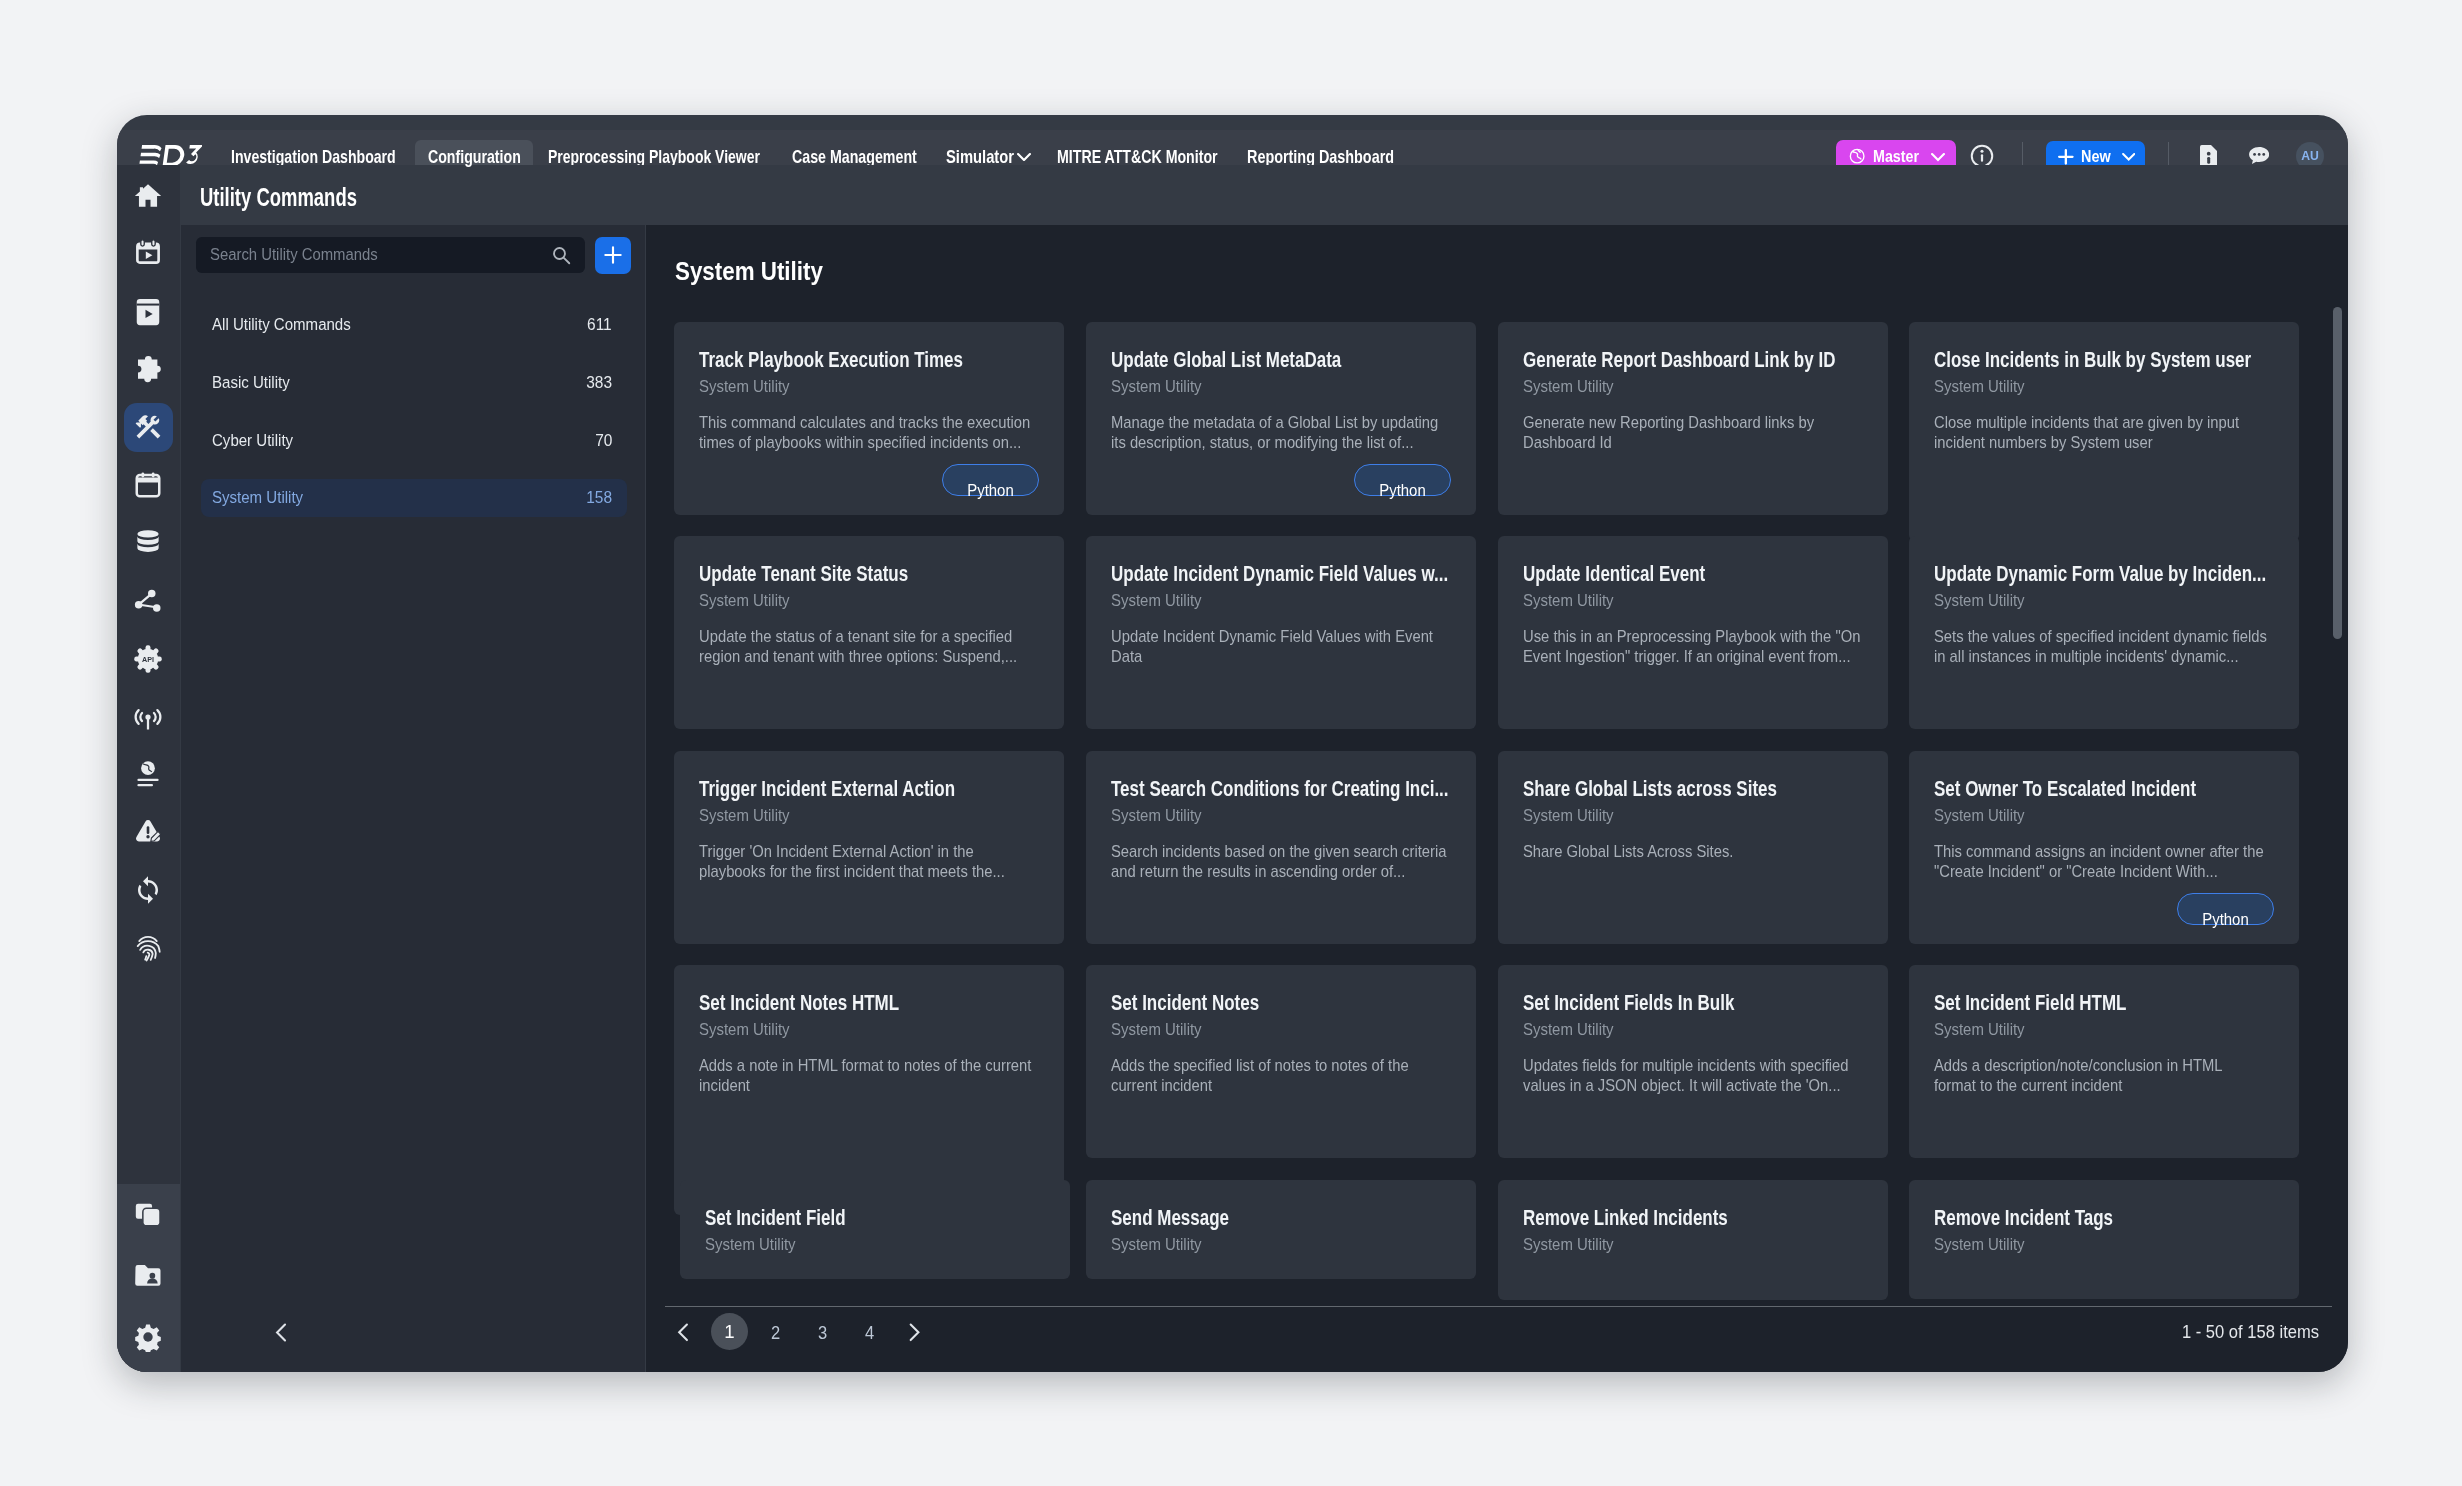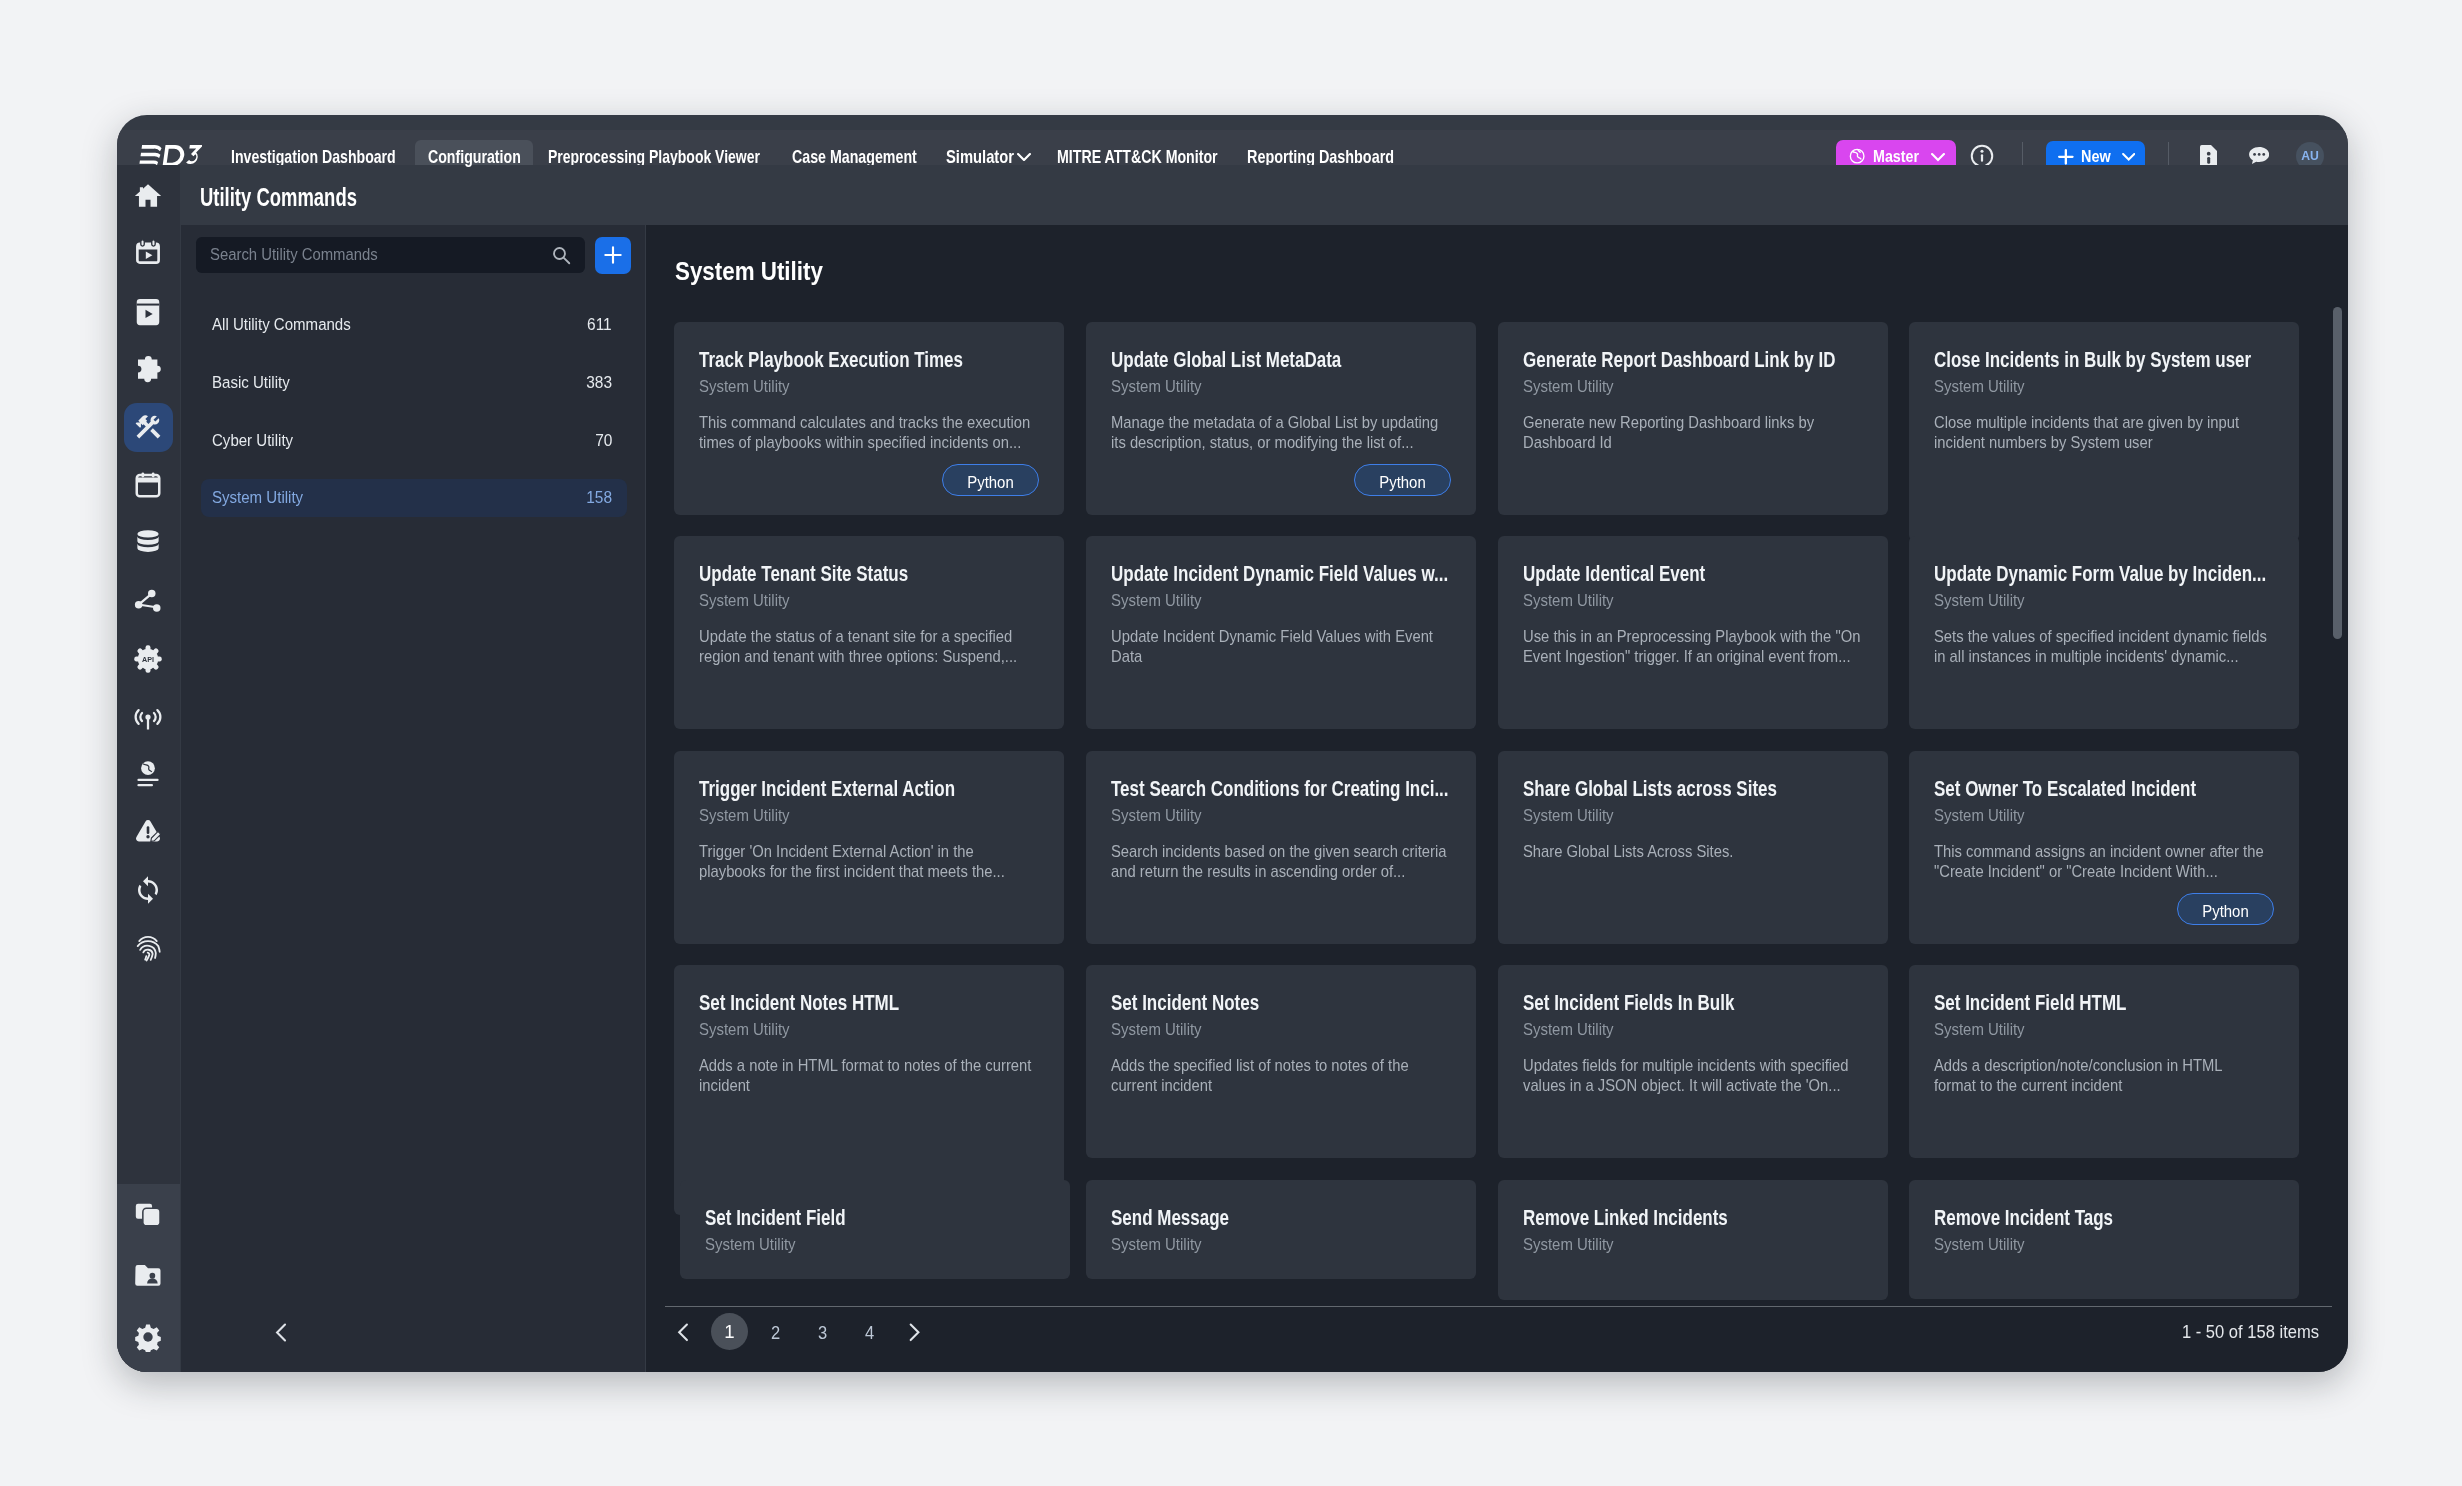--- a/index.html
+++ b/index.html
@@ -27,21 +27,21 @@
 .cat{position:absolute;left:31px;right:33px;height:23px;font-size:17.4px;color:#e6eaee;line-height:23px;}
 .cat .nm{position:absolute;left:0;transform:scaleX(.865);transform-origin:left center;}
 .cat .cnt{position:absolute;right:0;transform:scaleX(.89);transform-origin:right center;}
 #selrow{position:absolute;left:20px;top:254px;width:426px;height:38px;border-radius:8.1px;background:#233049;}
 .selcat{color:#83a9e1 !important;}
 #heading{position:absolute;left:29px;top:31px;font-size:26px;font-weight:700;color:#fff;transform:scaleX(.86);transform-origin:left top;}
 .card{position:absolute;width:390px;background:#2e343e;border-radius:6px;}
 .ctitle{position:absolute;left:25px;right:25px;top:26px;font-size:21.5px;font-weight:700;color:#f1f4f7;white-space:nowrap;overflow:visible;transform:scaleX(.79);transform-origin:left top;line-height:25.5px;}
 .csub{position:absolute;left:25px;top:55px;font-size:17px;color:#9098a2;transform:scaleX(.88);transform-origin:left top;line-height:20px;}
 .desc{position:absolute;left:25px;top:91px;font-size:17px;line-height:20px;color:#a9b0b9;transform:scaleX(.87);transform-origin:left top;white-space:nowrap;}
-.pill{position:absolute;right:25px;bottom:19px;height:32px;line-height:28.4px;border-radius:16.3px;background:#294060;border:1.7px solid #3e7ee8;color:#fff;font-size:17px;padding:4px 21px;}
+.pill{position:absolute;right:25px;bottom:19px;height:32px;line-height:28.4px;border-radius:16.3px;background:#294060;border:1.7px solid #3e7ee8;color:#fff;font-size:17px;padding:12px 21px;}
 .pill span{display:inline-block;transform:scaleX(.88);transform-origin:center;}
 #pagesep{position:absolute;left:18.6px;top:1081px;width:1667px;height:1.2px;background:#62686f;}
 .pgnum{position:absolute;top:1094px;width:27px;height:27px;text-align:center;line-height:27px;font-size:18.6px;color:#bdc8d6;transform:scaleX(.89);}
 #pg1{position:absolute;left:65px;top:1088px;width:37px;height:37px;border-radius:50%;background:#4a5059;color:#fff;text-align:center;line-height:37px;font-size:18.6px;}
 #pgitems{position:absolute;right:29px;top:1096px;font-size:18.6px;color:#e4e7eb;transform:scaleX(.89);transform-origin:right center;}
 #scrollthumb{position:absolute;left:1687px;top:82px;width:8.7px;height:332px;border-radius:4.6px;background:#59606a;}
 svg{display:block;}
 </style></head><body>
 <div id="app">
 <div id="header">

